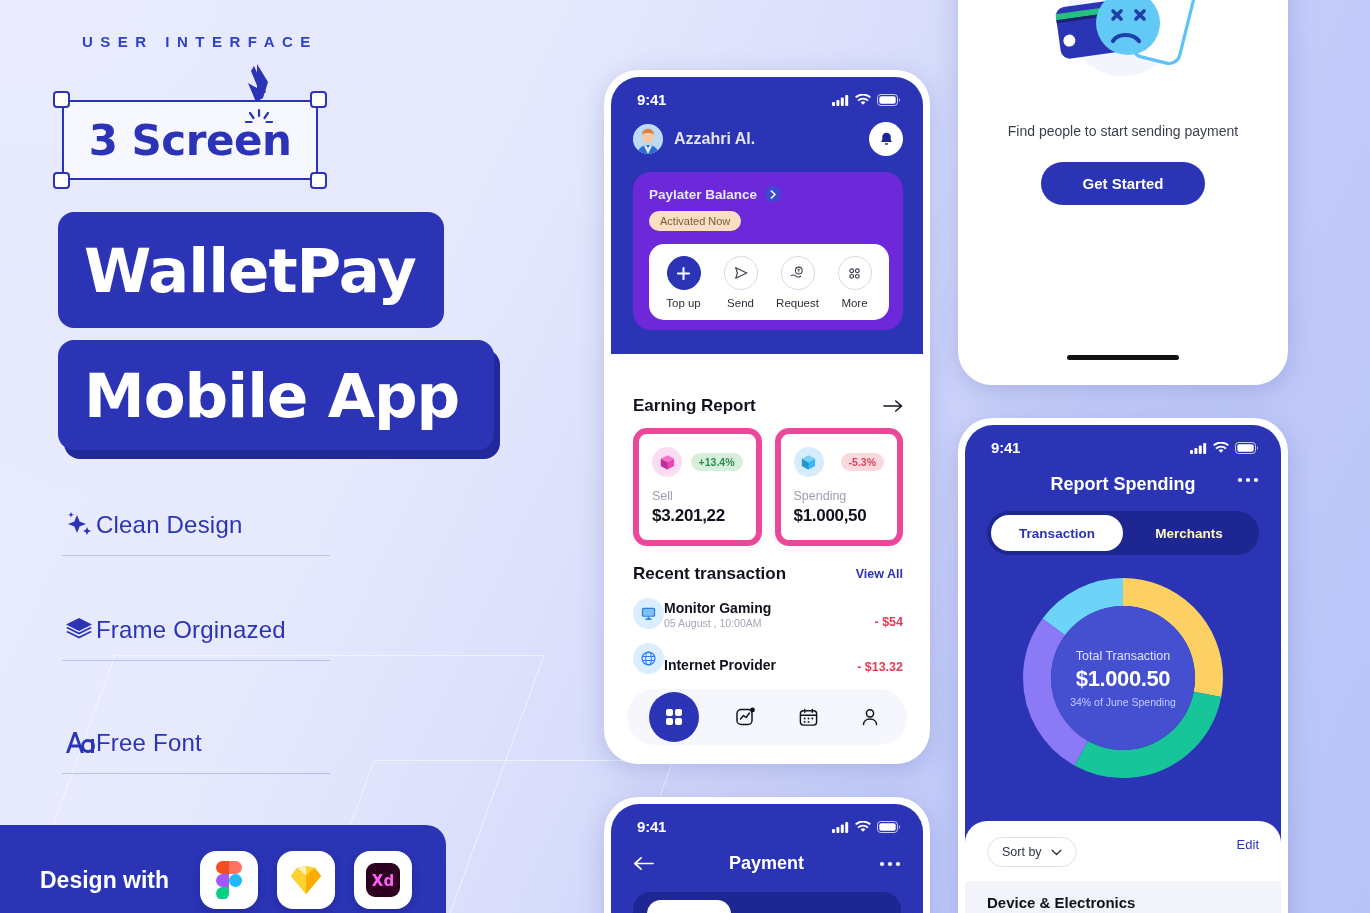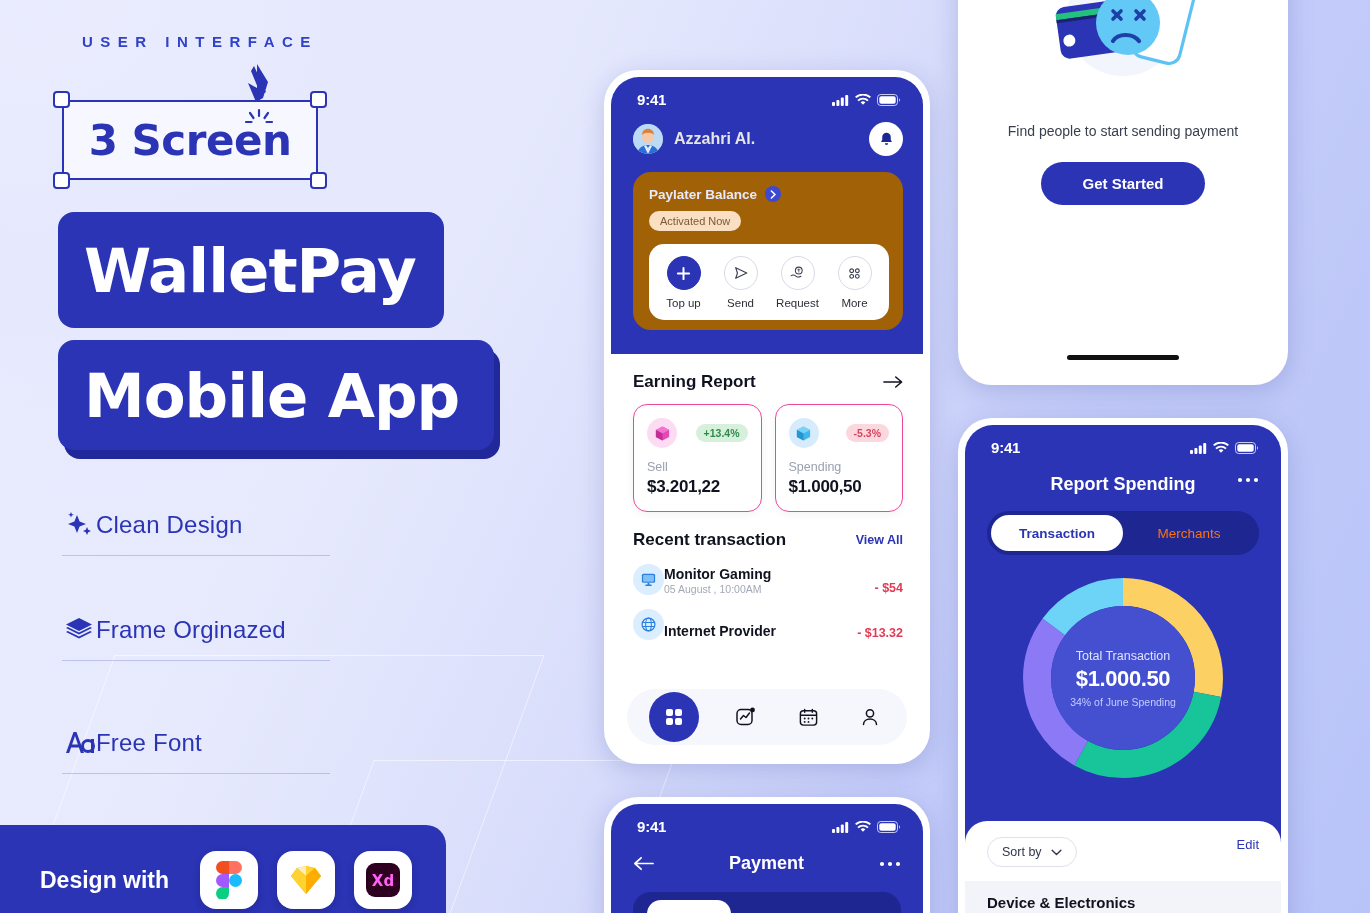--- a/index.html
+++ b/index.html
@@ -110,45 +110,45 @@
 
   
   .p1-top { background:#2a34b5; padding-bottom:24px; }
   .p1-user { display:flex; align-items:center; justify-content:space-between; padding:10px 20px 0 22px; }
   .p1-user-left { display:flex; align-items:center; gap:11px; }
   .avatar { width:30px; height:30px; border-radius:50%; background:#9ec6f0; overflow:hidden; position:relative; flex:none;}
   .uname { color:#e5e5e5; font-size:16px; font-weight:700; }
   .bell-btn { width:34px; height:34px; border-radius:50%; background:#fff; display:flex; align-items:center; justify-content:center; }
 
   .balance-card {
-    margin:16px 20px 0 22px; background:#a16207; border-radius:18px;
+    margin:16px 20px 0 22px; background:#6d28d9; border-radius:18px;
     padding:14px 14px 10px 16px;
   }
   .bal-row { display:flex; align-items:center; gap:8px; }
   .bal-label { color:#e7eaff; font-size:13.5px; font-weight:600; }
   .bal-chev { width:16px; height:16px; border-radius:50%; background:#3d49cf; display:flex; align-items:center; justify-content:center; }
   .bal-pill {
     display:inline-block; margin-top:9px; background:#fadfc2; color:#7a5a3a;
     font-size:11px; padding:4px 11px; border-radius:11px; font-weight:500;
   }
   .actions {
     margin-top:13px; background:#fff; border-radius:15px;
     display:flex; justify-content:space-around; padding:12px 6px 11px;
   }
   .action { display:flex; flex-direction:column; align-items:center; gap:7px; width:56px; }
   .act-circle { width:34px; height:34px; border-radius:50%; display:flex; align-items:center; justify-content:center; border:1px solid #d8dae6; }
   .act-circle.primary { background:#2a34b5; border-color:#2a34b5; }
   .act-label { font-size:11.5px; color:#2b2f3a; }
 
   .p1-body { background:#fff; padding:18px 20px 0 22px; }
-  .sec-head { display:flex; align-items:center; justify-content:space-between; }
+  .sec-head { display:flex; align-items:center; justify-content:space-between;margin-top:24px; }
   .sec-title { font-size:17px; font-weight:700; color:#10131f; }
   .cards2 { display:flex; gap:13px; margin-top:12px; }
   .mini-card {
-    flex:1; background:#fff; border:1px solid #ec4899; border-radius:14px;
+    flex:1; background:#fff; border:6px solid #ec4899; border-radius:14px;
     padding:13px 13px 14px; box-shadow:0 2px 9px rgba(40,50,120,.06);
   }
   .mini-top { display:flex; align-items:center; justify-content:space-between; }
   .cube { width:30px; height:30px; border-radius:50%; display:flex; align-items:center; justify-content:center; }
   .cube.pink { background:#fbdcf3; } .cube.blue { background:#d6ecfd; }
   .badge { font-size:10.5px; font-weight:600; padding:3px 8px; border-radius:9px; }
   .badge.up { background:#d6f0dc; color:#2f8a4c; }
   .badge.down { background:#fbd7de; color:#d6455f; }
   .mini-label { font-size:12.5px; color:#9aa0b0; margin-top:12px; }
   .mini-val { font-size:17px; font-weight:700; color:#10131f; margin-top:3px; letter-spacing:-.3px; }
@@ -191,21 +191,21 @@
   .p4-top { background:#2a34b5; padding-bottom:26px; }
   .p4-nav { display:flex; align-items:center; justify-content:center; padding:14px 22px 0; position:relative; }
   .p4-title { color:#fff; font-size:18px; font-weight:700; }
   .p4-dots { position:absolute; right:22px; top:16px; }
   .seg {
     margin:16px 22px 0; background:#1d2691; border-radius:22px; height:44px;
     display:flex; align-items:center; padding:4px;
   }
   .seg-item { flex:1; height:100%; border-radius:20px; display:flex; align-items:center; justify-content:center; font-size:13.5px; }
   .seg-item.on { background:#fff; color:#2a34b5; font-weight:700; }
-  .seg-item.off { color:#f97316; }
+  .seg-item.off { color:#fef9c3;font-weight:bold; }
 
   .donut-wrap { display:flex; justify-content:center; margin-top:22px; }
   .donut-center { position:absolute; inset:0; display:flex; flex-direction:column; align-items:center; justify-content:center; color:#fff; }
   .dc-1 { font-size:12.5px; color:#dfe3ff; }
   .dc-2 { font-size:22px; font-weight:700; margin-top:3px; letter-spacing:-.4px; }
   .dc-3 { font-size:10.5px; color:#c6cdff; margin-top:4px; }
 
   .p4-sheet {
     position:absolute; left:0; right:0; bottom:0; top:396px;
     background:#fff; border-radius:22px 22px 0 0; padding:16px 22px 0;

